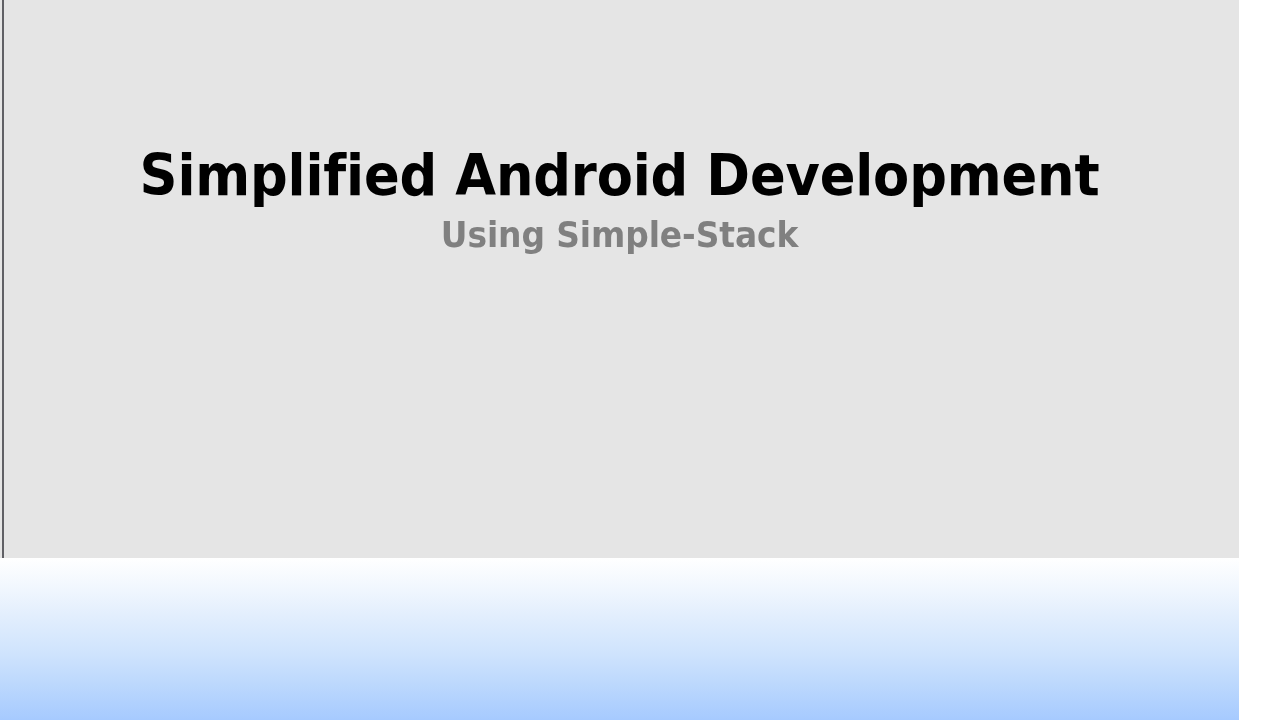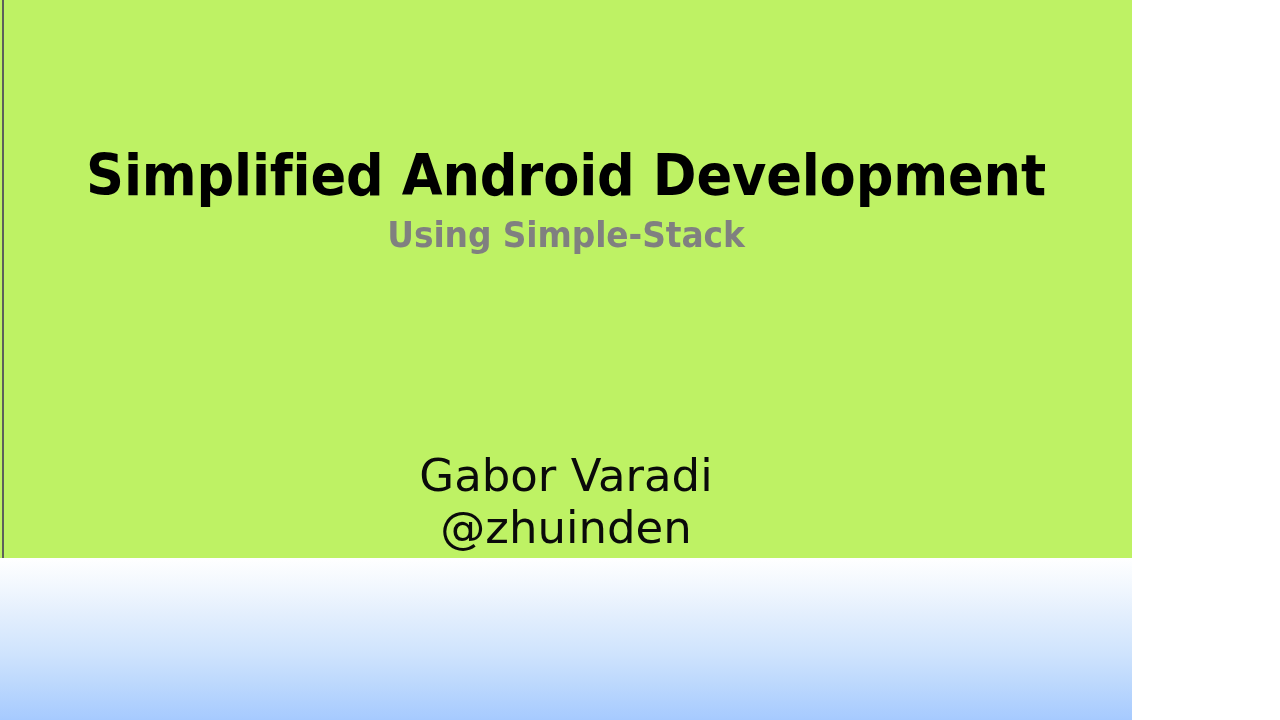--- a/index.html
+++ b/index.html
@@ -4,23 +4,23 @@
 <title>Slide</title>
 <style>
   html, body {
     margin: 0;
     padding: 0;
     background: #ffffff;
   }
 
   #slide {
     position: relative;
-    width: 1132px;
+    width: 1239px;
     height: 720px;
-    background: #bef264;
+    background: #e5e5e5;
     overflow: hidden;
     font-family: "DejaVu Sans", "Liberation Sans", sans-serif;
     -webkit-font-smoothing: antialiased;
   }
 
   
   .bottom-gradient {
     position: absolute;
     left: 0;
     right: 0;
@@ -109,20 +109,16 @@
 
 <div id="slide">
 
   <div class="left-edge-rule"></div>
 
   <div class="title-block">
     <h1 class="slide-title">Simplified Android Development</h1>
     <h2 class="slide-subtitle">Using Simple-Stack</h2>
   </div>
 
-  <div class="author-block">
-    <div class="author-name">Gabor Varadi</div>
-    <div class="author-handle">@zhuinden</div>
-  </div>
 
   <div class="bottom-gradient"></div>
 
 </div>
 
 </body></html>

